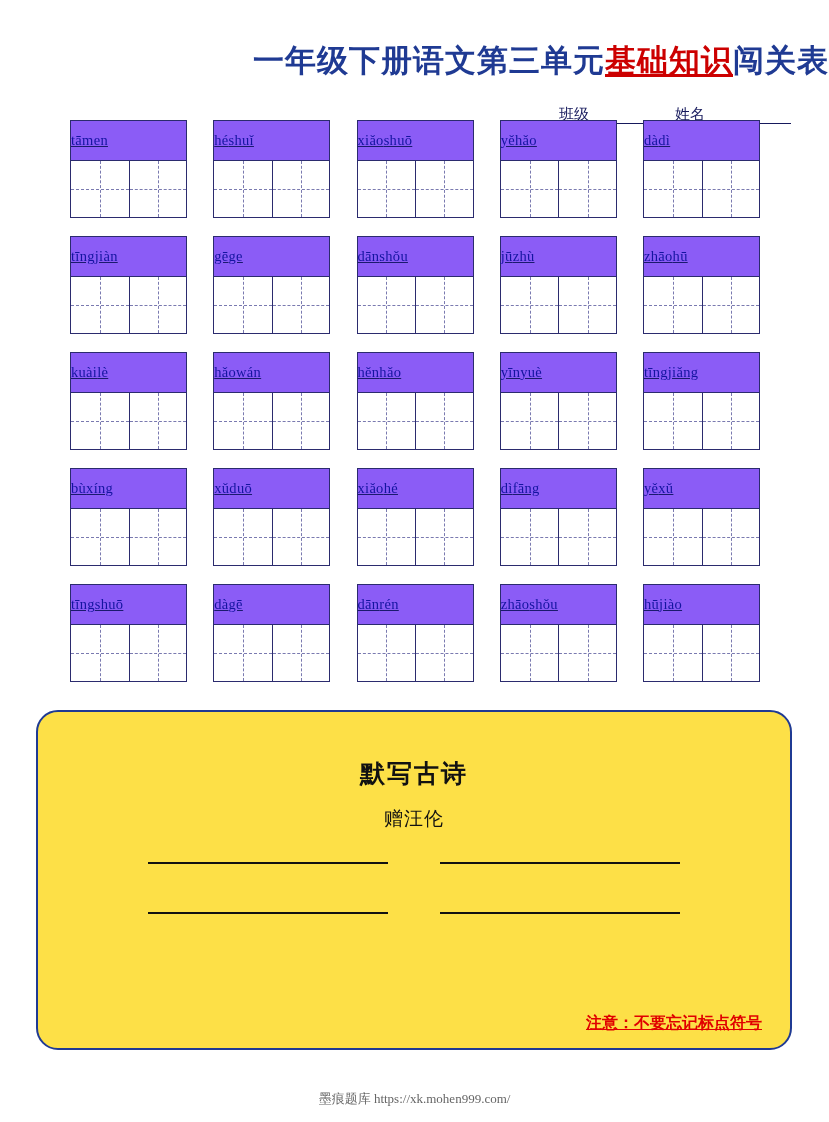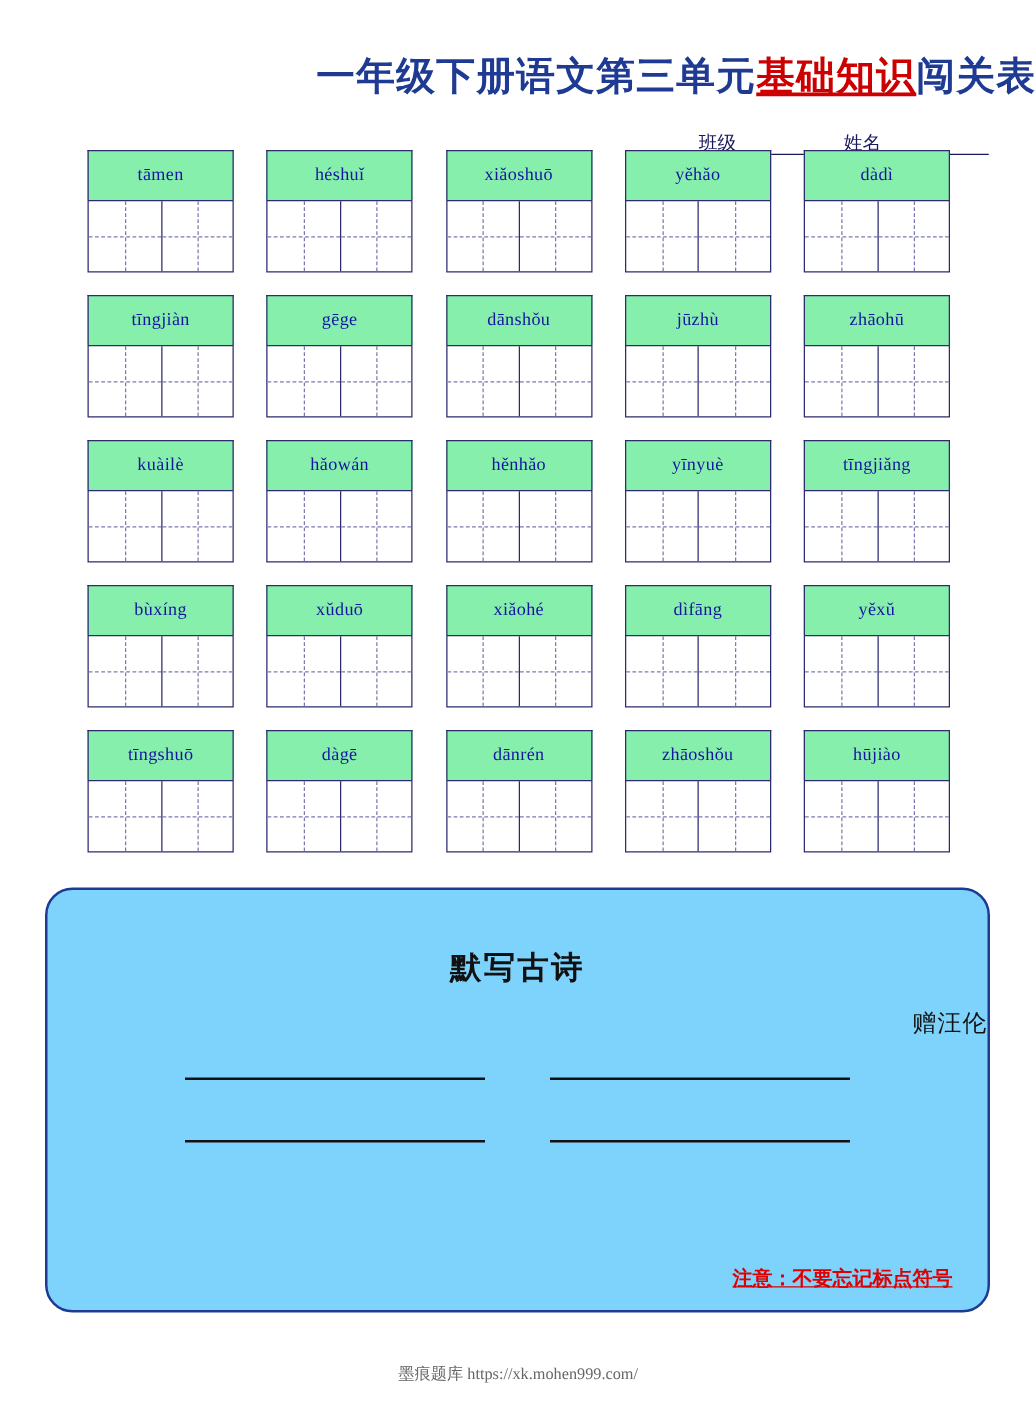--- a/index.html
+++ b/index.html
@@ -73,23 +73,24 @@
   }
   .wordblock {
     margin-bottom: 0;
   }
   .pinyin-cell {
     height: 40px;
     border: 1px solid #2b2b6e;
     border-bottom: none;
     display: flex;
     align-items: center;
-    justify-content: center;
+    justify-content: flex-start;
     box-sizing: border-box;
-    background: #86efac;
+    background: #8b5cf6;
+    text-decoration: underline;
   }
   .py {
     font-family: "Liberation Serif", serif;
     font-size: 14.5px;
     color: #1414a0;
     letter-spacing: 0.3px;
     white-space: nowrap;
   }
   
   .boxes {
@@ -133,33 +134,33 @@
   
   .poem-card {
     position: absolute;
     left: 36px;
     top: 710px;
     width: 756px;
     height: 340px;
     border: 2px solid #1f3a93;
     border-radius: 22px;
     box-sizing: border-box;
-    background: #7dd3fc;
+    background: #fde047;
   }
   .poem-title {
     text-align: center;
     margin-top: 45px;
     font-family: "Liberation Serif", serif;
     font-size: 25px;
     font-weight: bold;
     color: #111111;
     letter-spacing: 2px;
   }
   .poem-sub {
-    text-align: right;
+    text-align: center;
     margin-top: 16px;
     font-family: "Liberation Serif", serif;
     font-size: 19px;
     color: #111111;
     letter-spacing: 1px;
   }
   .poem-author {
     text-align: center;
     margin-top: 14px;
     font-family: "Liberation Serif", serif;

